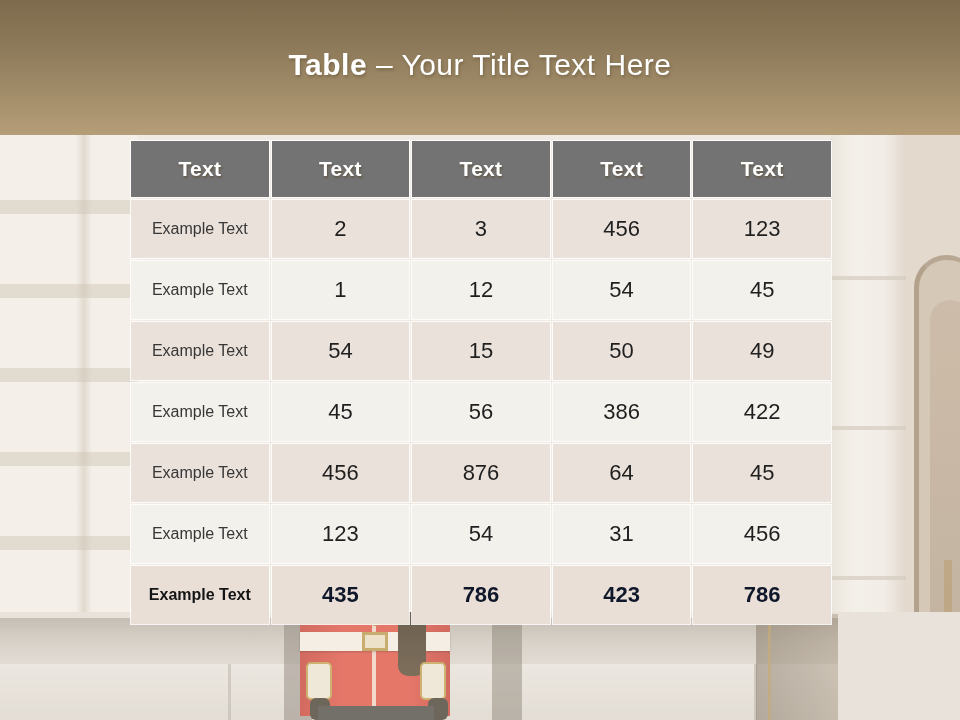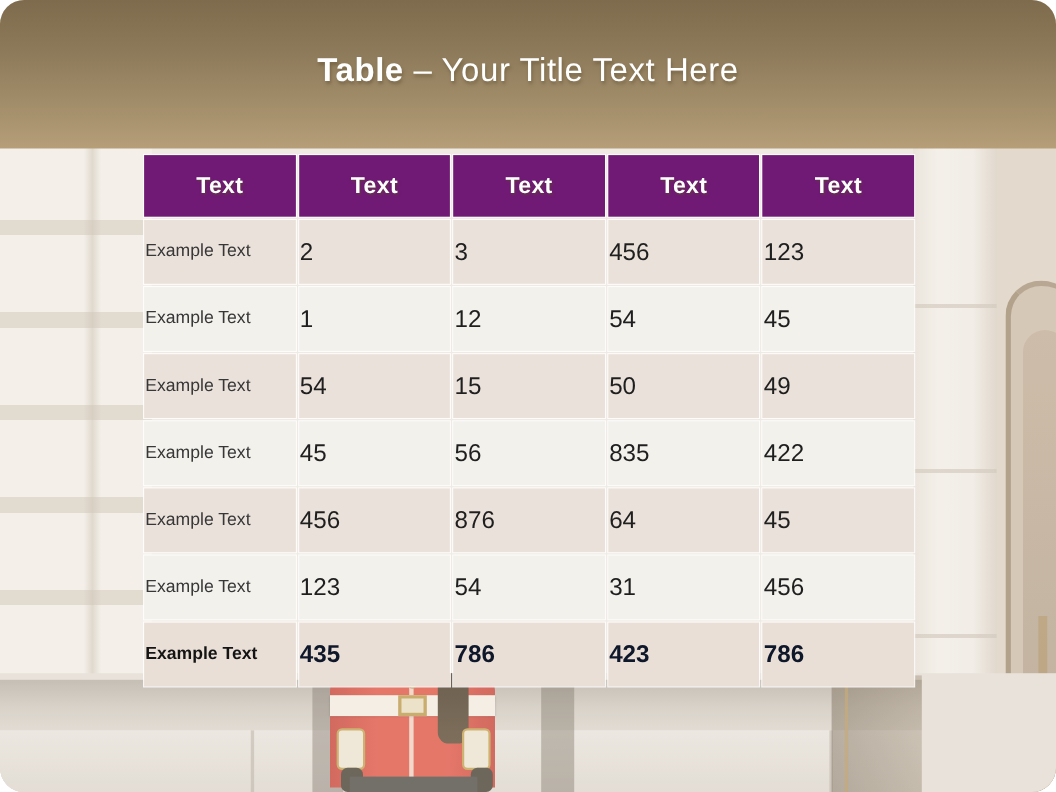--- a/index.html
+++ b/index.html
@@ -1,17 +1,17 @@
 <!DOCTYPE html>
 <html><head>
 <meta charset="utf-8">
 <style>
   html,body{margin:0;padding:0;}
   body{width:960px;height:720px;overflow:hidden;font-family:"Liberation Sans",sans-serif;}
-  .stage{position:relative;width:960px;height:720px;background:#ece6dd;overflow:hidden;border-radius:22px;}
+  .stage{position:relative;width:960px;height:720px;background:#ece6dd;overflow:hidden;}
 
   
   .photo{position:absolute;inset:0;}
   .photo *{position:absolute;}
   .left-wall{left:0;top:130px;width:138px;height:590px;
     background:repeating-linear-gradient(to bottom,#f2ede5 0 70px,#dcd3c6 70px 84px);}
   .left-groove{left:76px;top:130px;width:16px;height:590px;
     background:linear-gradient(to right,rgba(200,188,170,.0),rgba(198,186,168,.55),rgba(200,188,170,.0));}
   .right-column{left:830px;top:130px;width:78px;height:590px;
     background:
@@ -57,24 +57,24 @@
   .banner{position:absolute;left:0;top:0;width:960px;height:135px;
     background:linear-gradient(to bottom,#7e6b4d,#8d7a5a 35%,#b59e78);
     display:flex;align-items:center;justify-content:center;}
   .banner h1{margin:0 0 6px 0;color:#ffffff;font-size:30px;font-weight:400;letter-spacing:.5px;
     text-shadow:1px 2px 3px rgba(70,55,30,.35);}
   .banner .t-bold{font-weight:700;}
 
   
   table.data{position:absolute;left:128px;top:138px;width:706px;
     border-collapse:separate;border-spacing:3px;table-layout:fixed;background:transparent;}
-  table.data th{height:54px;background:#701a75;color:#ffffff;font-size:21px;font-weight:700;
+  table.data th{height:54px;background:#737373;color:#ffffff;font-size:21px;font-weight:700;
     text-align:center;vertical-align:middle;letter-spacing:.3px;
     text-shadow:1px 2px 2px rgba(90,70,40,.55);box-shadow:0 0 0 1px rgba(255,255,255,.85);}
-  table.data td{height:56px;vertical-align:middle;color:#1f1f1f;font-size:22px;
+  table.data td{height:56px;text-align:center;vertical-align:middle;color:#1f1f1f;font-size:22px;
     box-shadow:0 0 0 1px rgba(255,255,255,.85);}
   table.data td.label{font-size:16px;color:#373737;}
   tr.odd td{background:#eae1da;}
   tr.even td{background:#f3f1ec;}
   tr.total td{background:#e9dfd7;font-weight:700;color:#0f172a;}
   tr.total td.label{font-weight:700;color:#141414;}
 </style>
 </head>
 <body>
 
@@ -148,21 +148,21 @@
         <td class="label">Example Text</td>
         <td>54</td>
         <td>15</td>
         <td>50</td>
         <td>49</td>
       </tr>
       <tr class="even">
         <td class="label">Example Text</td>
         <td>45</td>
         <td>56</td>
-        <td>835</td>
+        <td>386</td>
         <td>422</td>
       </tr>
       <tr class="odd">
         <td class="label">Example Text</td>
         <td>456</td>
         <td>876</td>
         <td>64</td>
         <td>45</td>
       </tr>
       <tr class="even">

